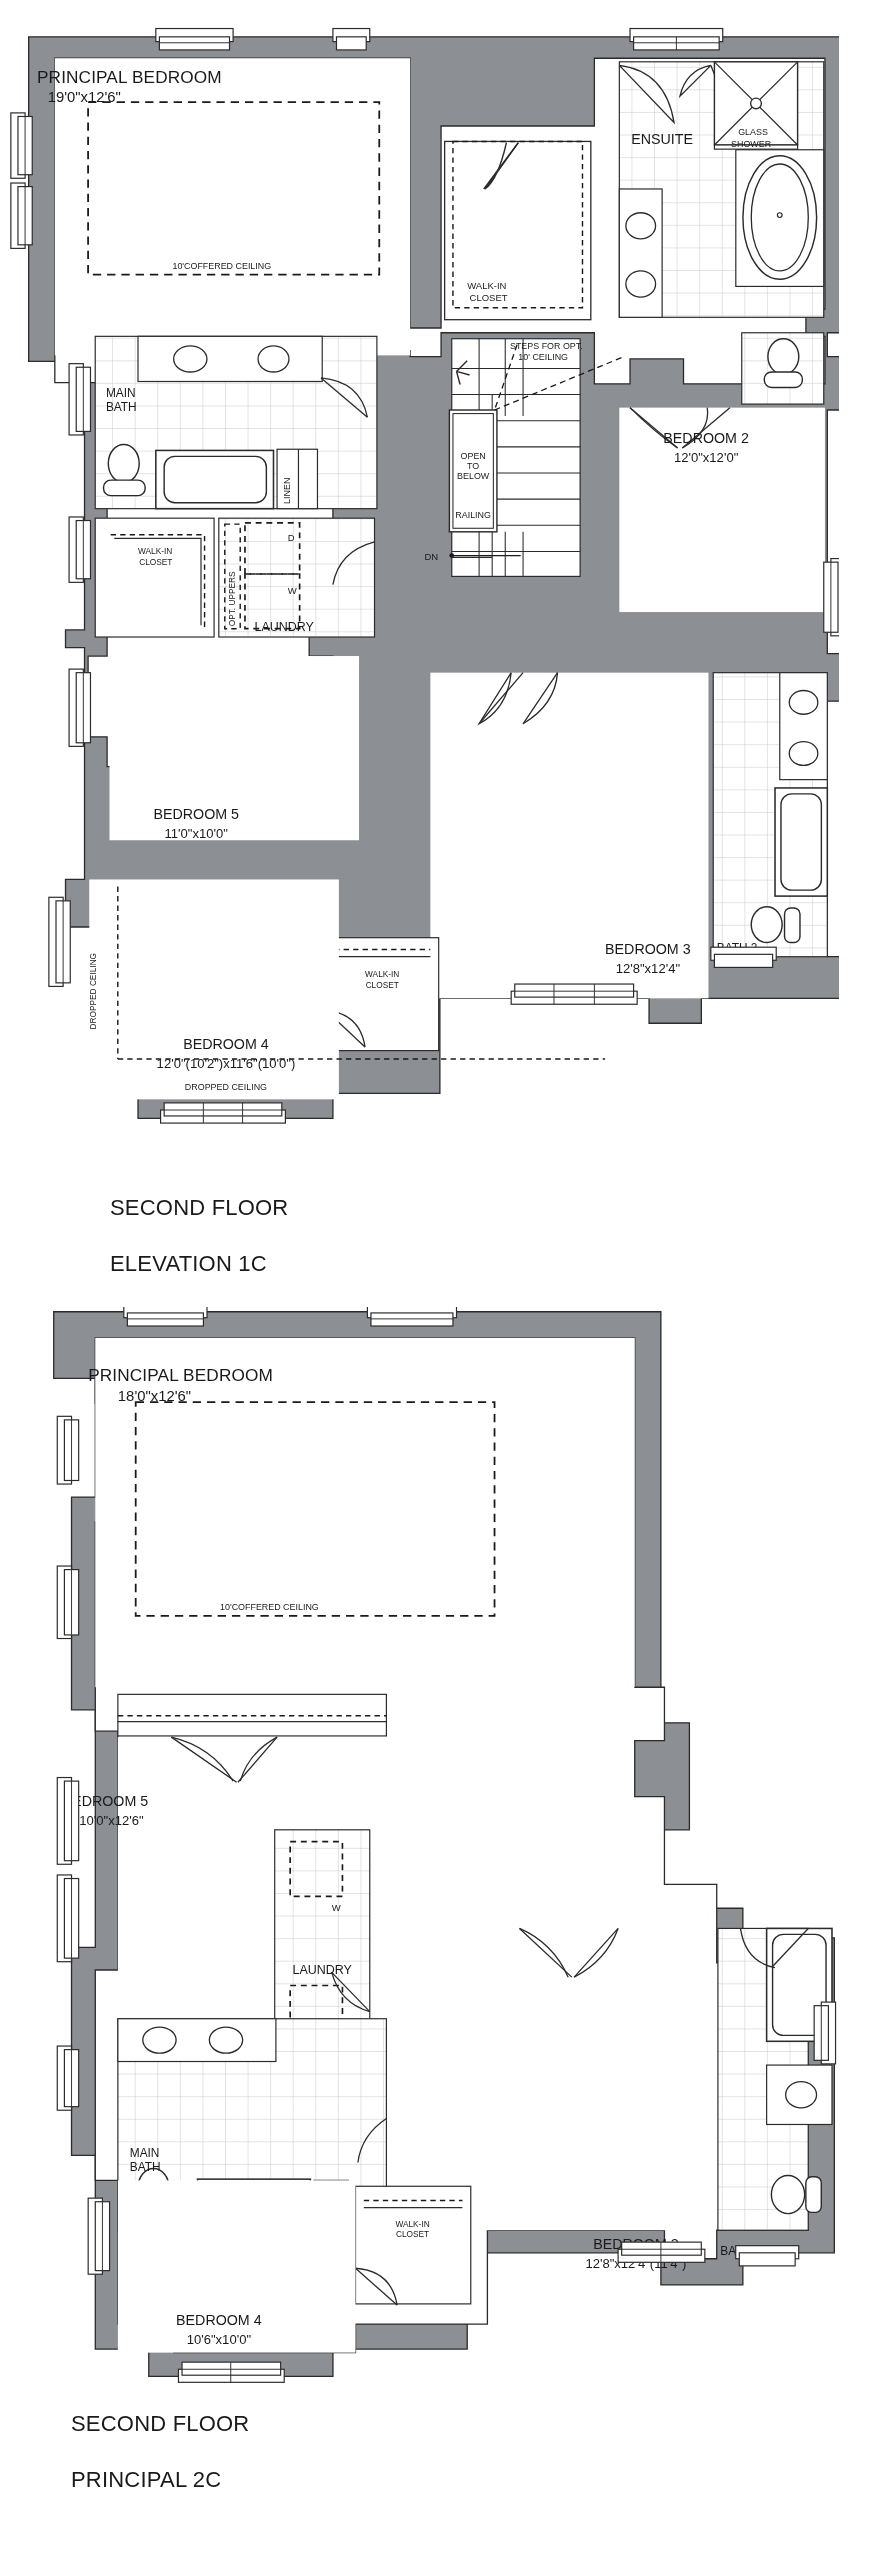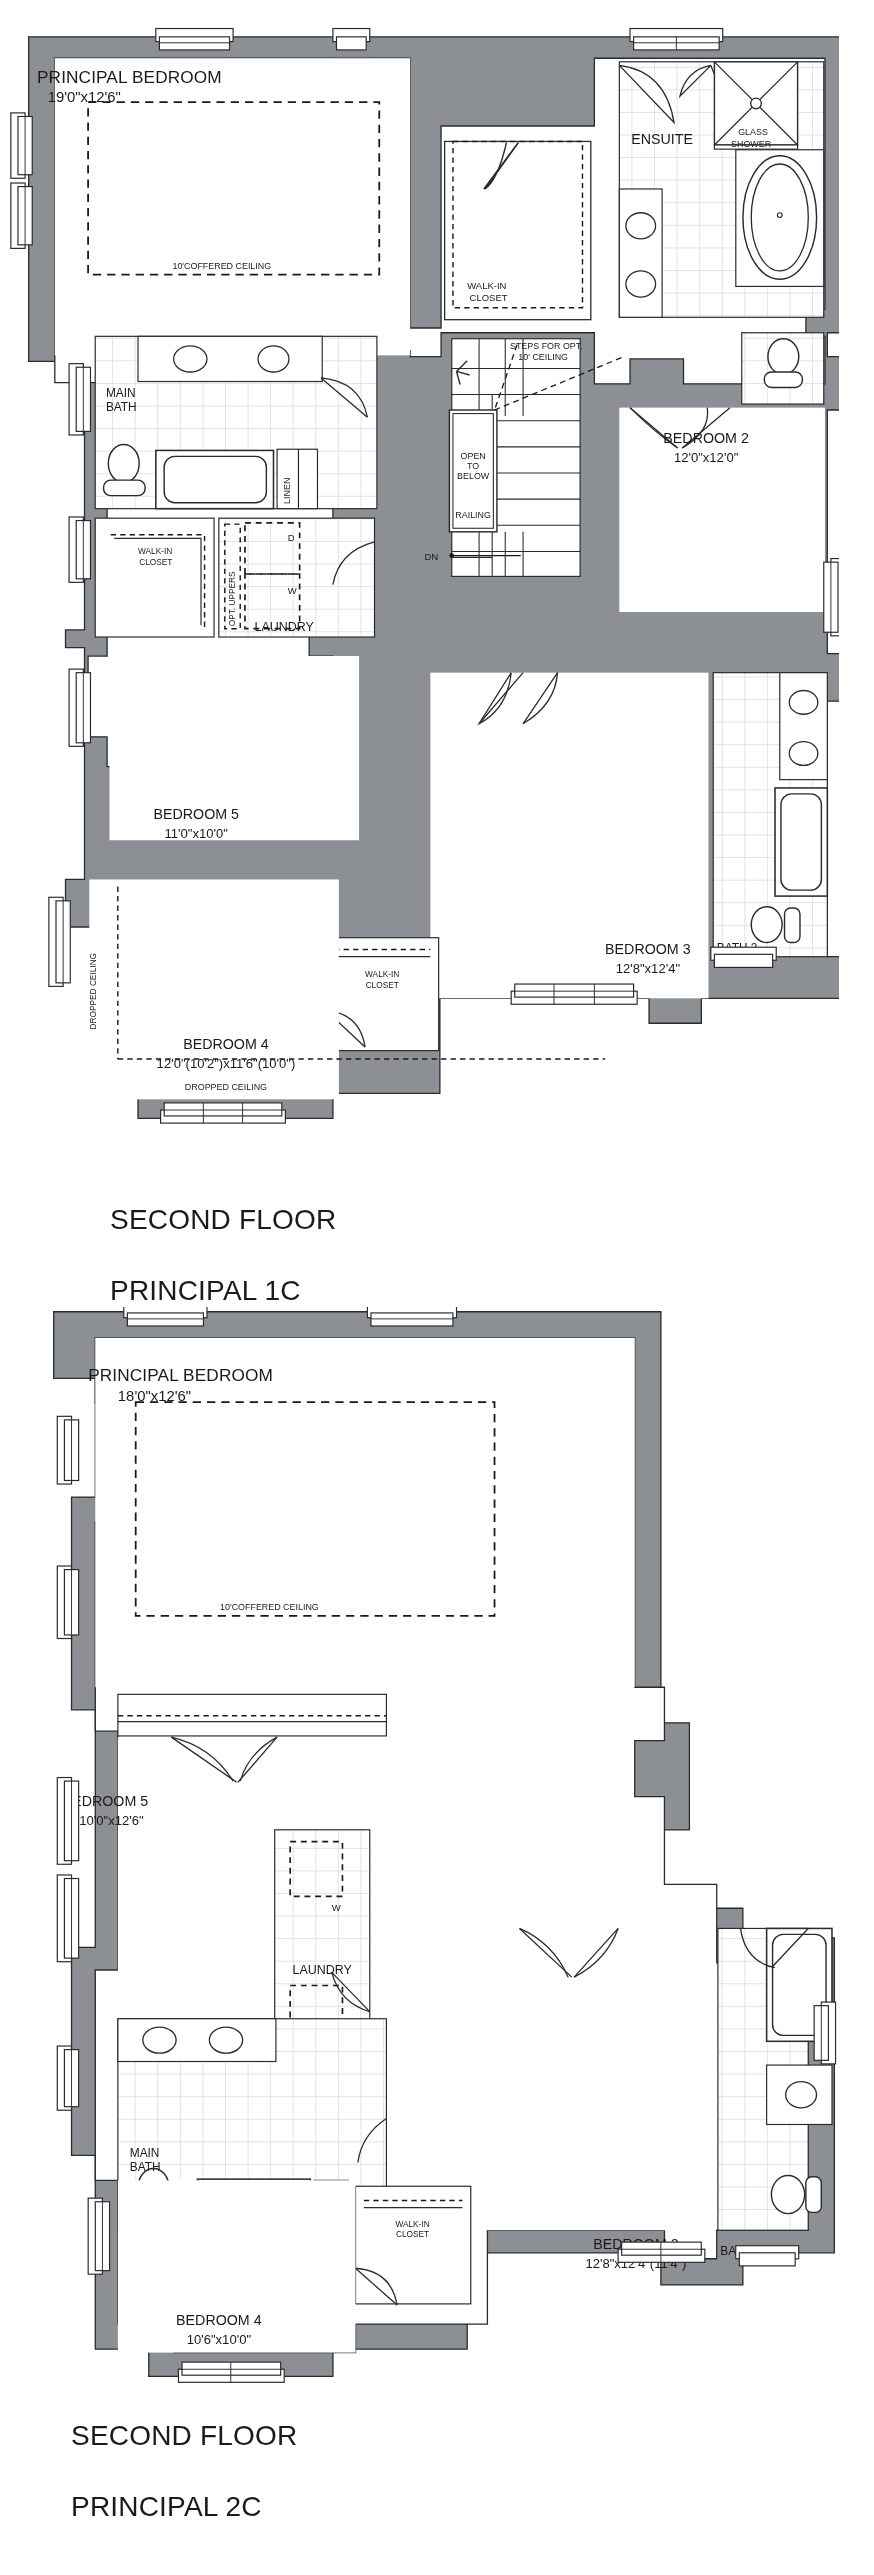--- a/index.html
+++ b/index.html
@@ -18,21 +18,21 @@
   }
   .plan {
     position: absolute;
     left: 0;
     width: 875px;
   }
   .plan-svg { display: block; }
   .plan-title {
     position: absolute;
     left: 110px;
-    font-size: 28px;
+    font-size: 22px;
     line-height: 1.28;
     letter-spacing: 0.2px;
     color: #1a1a1a;
     white-space: pre-line;
     font-family: "Liberation Sans", sans-serif;
   }
 </style>
 </head>
 <body>
 
@@ -316,21 +316,21 @@
         </g>
         <g>
           <rect x="1196" y="1594" width="110" height="22"></rect>
           <rect x="1202" y="1606" width="98" height="22"></rect>
         </g>
       </g>
     </svg>
 
     <div class="plan-title" style="top:1166px;">
       <div>SECOND FLOOR</div>
-      <div>PRINCIPAL 1C</div>
+      <div>ELEVATION 1C</div>
     </div>
   </div>
 
   <div class="plan" style="top:1307px;height:1269px;">
     <svg class="plan-svg" width="875" height="1269" viewBox="0 0 1472 2136" xmlns="http://www.w3.org/2000/svg">
       <defs>
         <pattern id="tile2" width="38" height="38" patternUnits="userSpaceOnUse">
           <rect width="38" height="38" fill="#ffffff"></rect>
           <path d="M38 0 V38 M0 38 H38" stroke="#c5c5c5" stroke-width="1.6"></path>
         </pattern>

